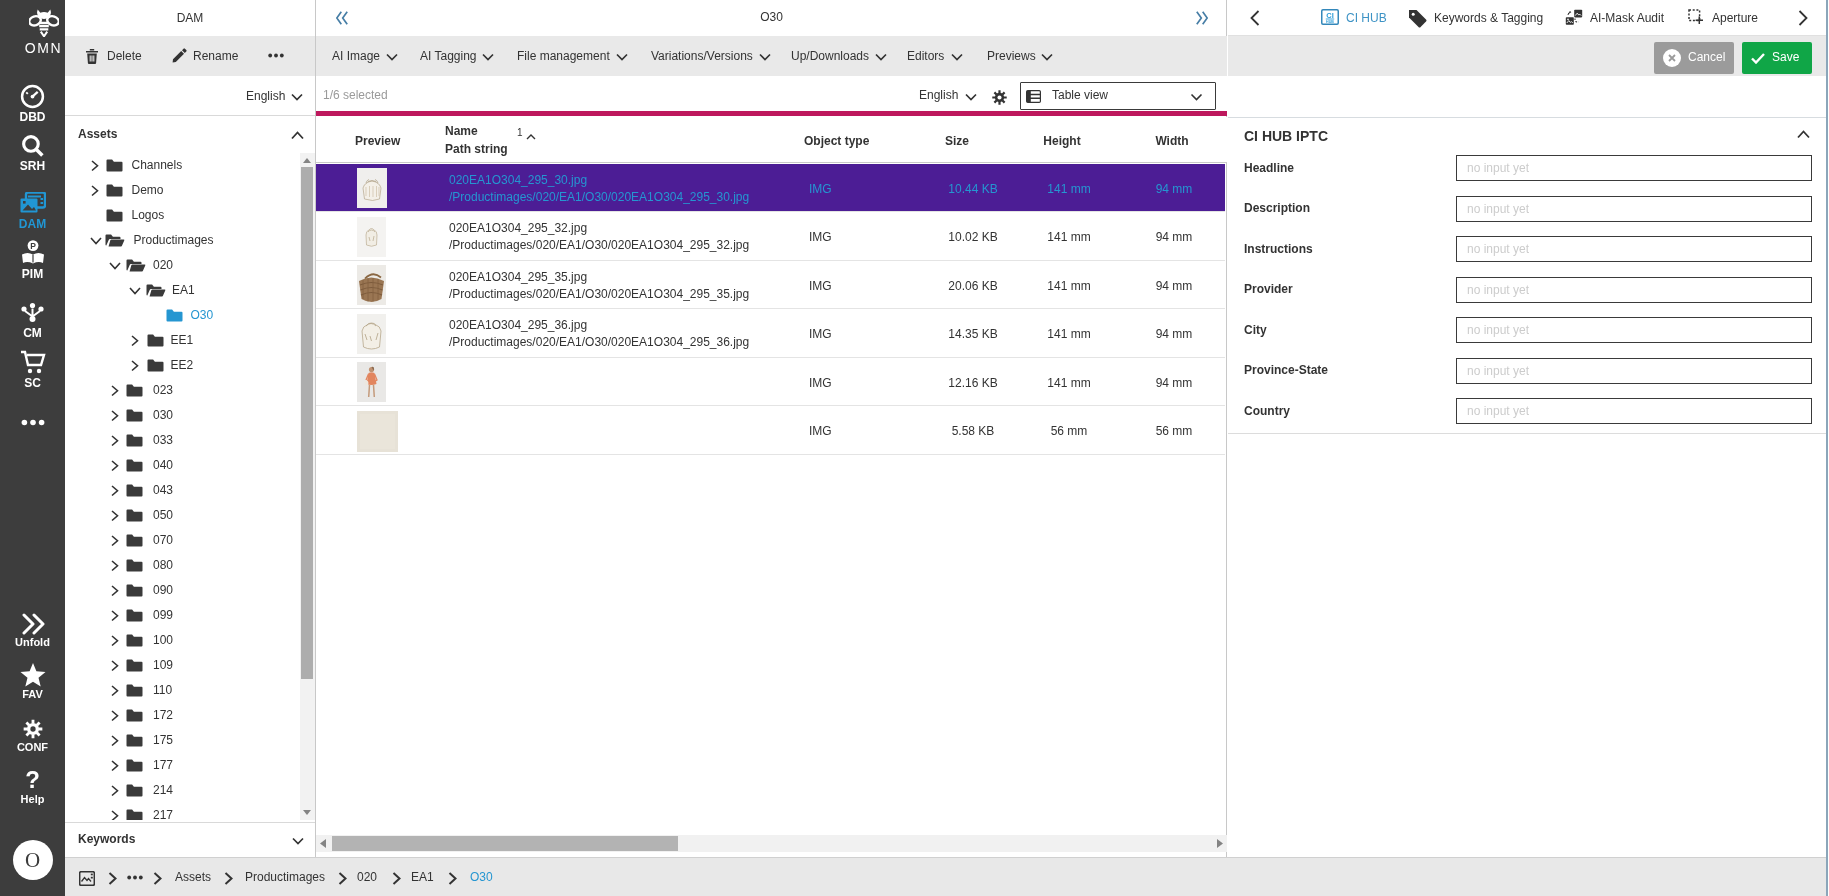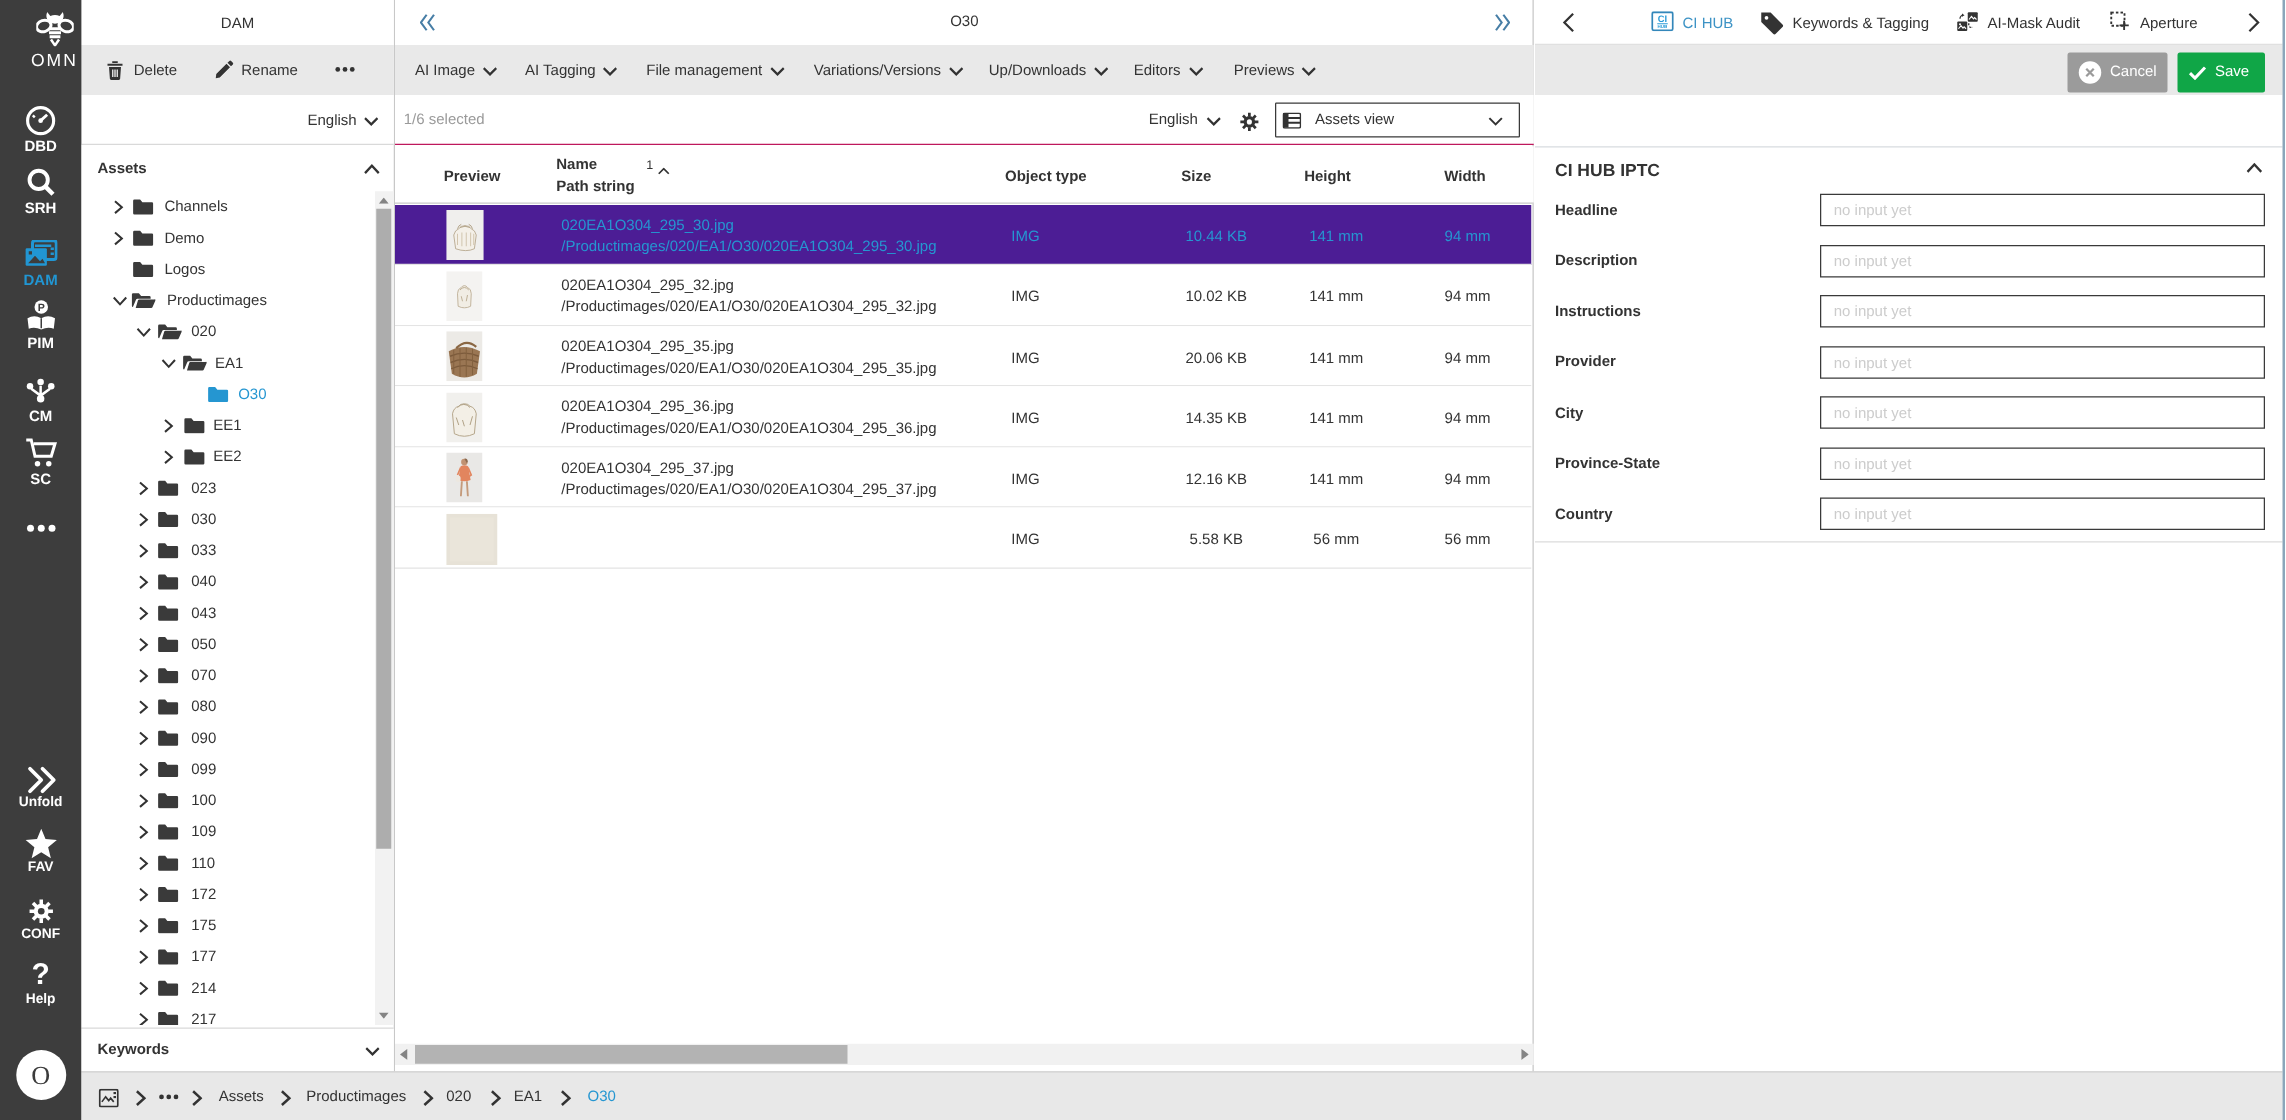--- a/index.html
+++ b/index.html
@@ -26,21 +26,21 @@
 .trow .chev { position:absolute; top:5px; }
 .trow .fold { position:absolute; top:5px; }
 .trow .txt { position:absolute; top:0; }
 #p2kw { position:absolute; left:0; top:822px; width:250px; height:35px; border-top:1px solid #d9d9d9; background:#fff; }
 
 
 #panel3 { left:316px; top:0; width:911px; height:896px; background:#fff; border-right:1px solid #c8c8c8; }
 #p3head { position:absolute; left:0; top:0; width:911px; height:36px; }
 #p3tools { position:absolute; left:0; top:36px; width:911px; height:40px; background:#e9e9e9; }
 .dd { position:absolute; top:0; height:40px; line-height:40px; color:#333; font-size:12px; }
-#p3sel { position:absolute; left:0; top:76px; width:911px; height:40px; background:#fff; border-bottom:1px solid #be185d; }
+#p3sel { position:absolute; left:0; top:76px; width:911px; height:40px; background:#fff; border-bottom:5px solid #be185d; }
 
 
 #thead { position:absolute; left:0; top:117px; width:911px; height:46px; border-bottom:1px solid #c9c9c9; background:#fff; font-weight:bold; }
 .hrow { position:absolute; color:#333; font-size:12px; }
 .row { position:absolute; left:0; width:909px; height:48.5px; border-bottom:1px solid #e4e4e4; background:#fff; }
 .row.sel { background:#4c1d95; color:#2596d1; }
 .row .name { position:absolute; left:133px; top:8px; line-height:17px; font-size:12px; }
 .row .otype { position:absolute; left:493px; top:18px; }
 .row .size { position:absolute; left:612px; width:90px; top:18px; text-align:center; }
 .row .hgt { position:absolute; left:713px; width:80px; top:18px; text-align:center; }
@@ -519,21 +519,21 @@
         </g>
           </g>
         <circle cx="12" cy="12" r="2.9" fill="#fff"></circle>
       </svg>
       <div style="position:absolute; left:704px; top:6px; width:196px; height:28px; border:1.5px solid #3a3a3a; border-radius:1px; background:#fff;">
         <svg width="15" height="13" viewBox="0 0 15 13" style="position:absolute; left:5px; top:7px;">
           <rect x="0.6" y="0.6" width="13.8" height="11.8" rx="1.2" fill="none" stroke="#333" stroke-width="1.2"></rect>
           <rect x="1" y="1" width="3.8" height="11" fill="#333"></rect>
           <path d="M1 4.4 h13 M1 8.2 h13" stroke="#333" stroke-width="1.5"></path>
         </svg>
-        <span style="position:absolute; left:31px; top:5px;">Assets view</span>
+        <span style="position:absolute; left:31px; top:5px;">Table view</span>
         <svg width="13" height="8" viewBox="0 0 12 8" style="position:absolute; right:12px; top:10px;" fill="none" stroke="#333" stroke-width="1.6">
             <path d="M1 1.5 L6 6.5 L11 1.5"></path>
           </svg>
       </div>
     </div>
     <div id="thead">
       <span class="hrow" style="left:39px; top:17px;">Preview</span>
       <span class="hrow" style="left:129px; top:5px; line-height:18px;">Name<br>Path string</span>
       <span class="hrow" style="left:201px; top:10px; font-size:10px; font-weight:normal;">1</span>
       <svg width="10" height="6" viewBox="0 0 10 6" style="position:absolute; left:210px; top:17px;" fill="none" stroke="#333" stroke-width="1.4">
@@ -599,21 +599,20 @@
       <div class="row" style="top:194px;">
         <svg class="thumb" width="29" height="40" viewBox="0 0 29 40">
             <rect width="29" height="40" fill="#e9e8e6"></rect>
             <circle cx="14.5" cy="7.5" r="2.6" fill="#c09272"></circle>
             <path d="M14.5 5 q2.5 -1 2.6 2 l-0.6 1.5" fill="#8a6a50"></path>
             <path d="M11.5 11 q3 -1.5 6 0 l2 11 q-5 2 -10 0 Z" fill="#e2855e"></path>
             <path d="M11.5 12 l-2.5 6 M17.5 12 l2.5 6 l-1.5 1" stroke="#e2855e" stroke-width="1.3" fill="none"></path>
             <path d="M12.5 23 l-0.8 12 M16.5 23 l0.8 12" stroke="#c49a7b" stroke-width="1.5" fill="none"></path>
             <ellipse cx="9.5" cy="21" rx="2" ry="2.6" fill="#ece7df"></ellipse>
           </svg>
-        <div class="name">020EA1O304_295_37.jpg<br>/Productimages/020/EA1/O30/020EA1O304_295_37.jpg</div>
         <span class="otype">IMG</span>
           <span class="size">12.16 KB</span>
           <span class="hgt">141 mm</span>
           <span class="wdt">94 mm</span>
       </div>
       <div class="row" style="top:242.5px;">
         <svg class="thumb" width="41" height="41" viewBox="0 0 41 41">
             <rect width="41" height="41" fill="#e7e2d7"></rect>
             <rect x="3" y="3" width="35" height="35" fill="#eae5da"></rect>
           </svg>

